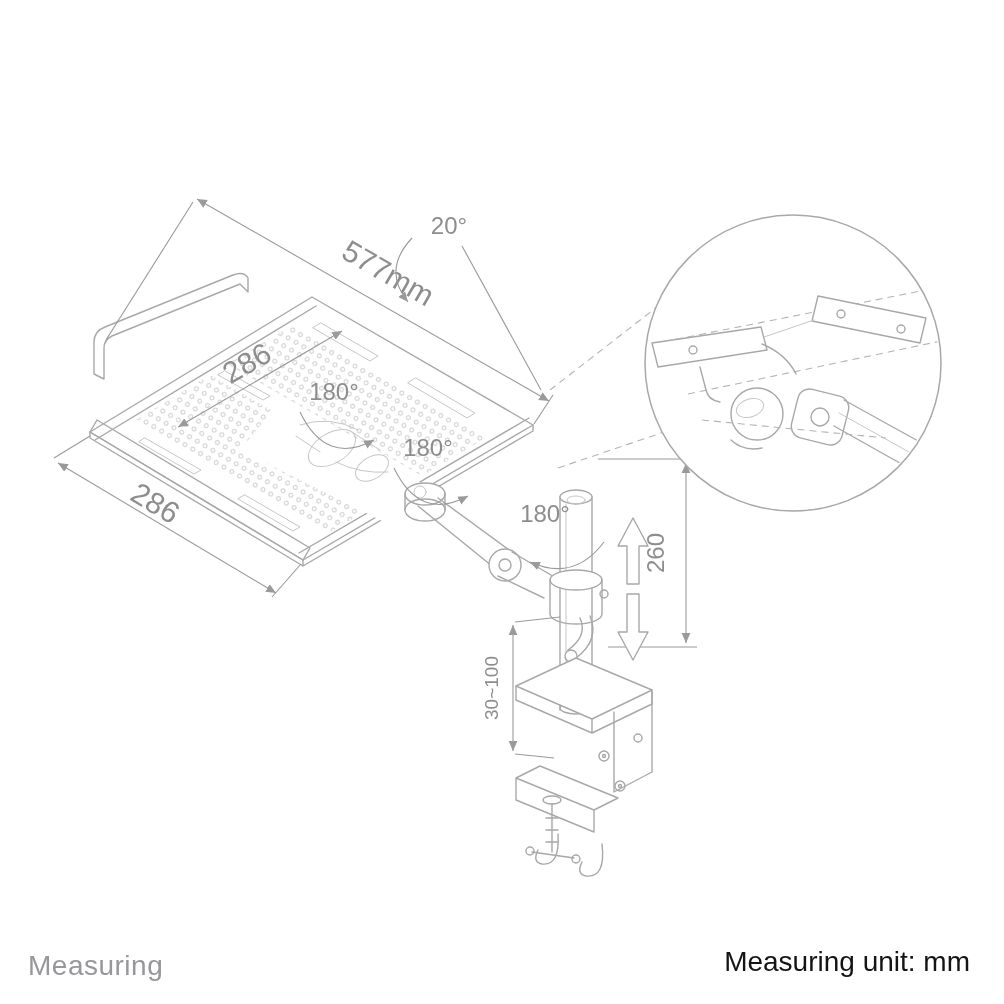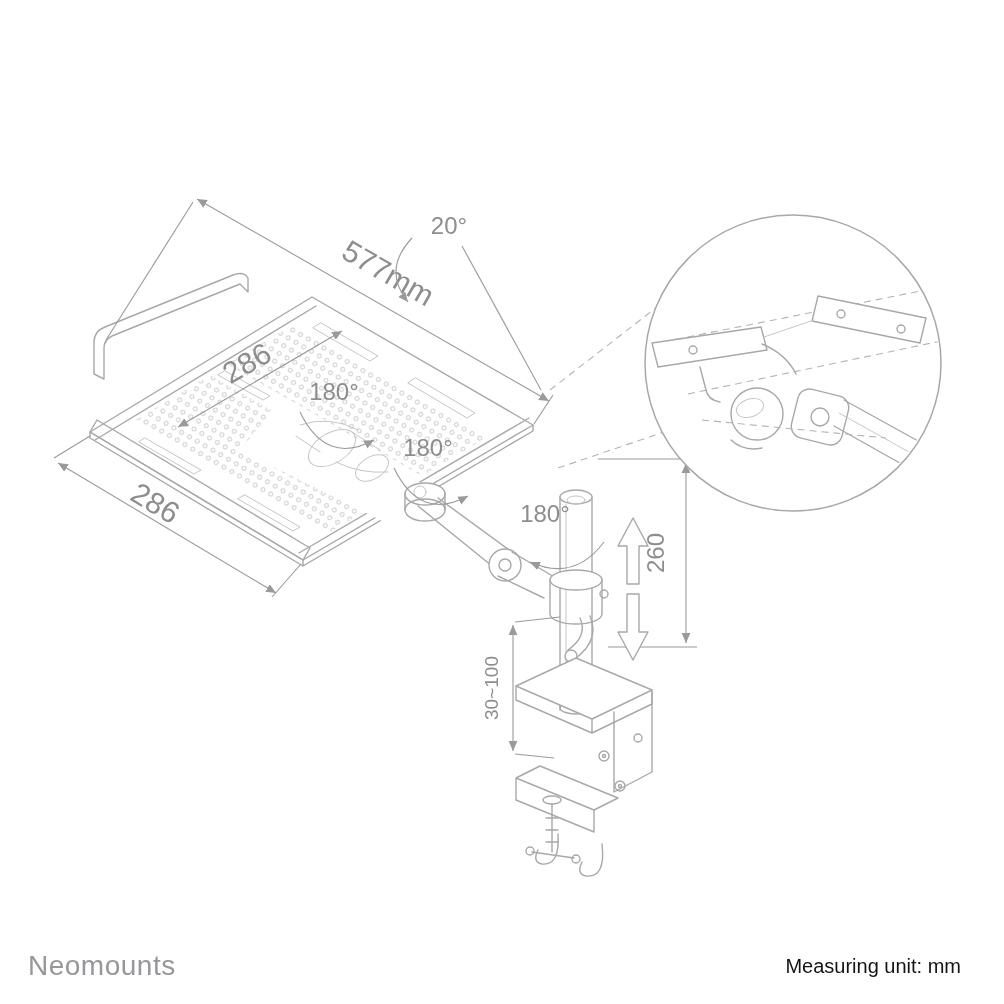--- a/index.html
+++ b/index.html
@@ -10,21 +10,21 @@
   .t-lg{font-size:30px;}
   .t-md{font-size:24px;}
   .t-sm{font-size:19px;}
   .ln{stroke:#a8a8a8;fill:none;stroke-width:1.4;stroke-linecap:round;stroke-linejoin:round;}
   .lnf{stroke:#a8a8a8;fill:#ffffff;stroke-width:1.4;stroke-linejoin:round;}
   .lt{stroke:#c6c6c6;fill:none;stroke-width:1;stroke-linecap:round;}
   .dim{stroke:#9a9a9a;fill:none;stroke-width:1.1;}
   .dash{stroke:#b4b4b4;fill:none;stroke-width:1.1;stroke-dasharray:7 5;}
   .footer-brand{position:absolute;left:28px;bottom:22px;font-size:28px;font-weight:500;
                 letter-spacing:.5px;color:#97979b;}
-  .footer-unit{position:absolute;right:43px;bottom:26px;font-size:20px;color:#141414;}
+  .footer-unit{position:absolute;right:34px;bottom:26px;font-size:28px;color:#141414;}
 </style>
 </head>
 <body>
 
 <div class="canvas">
 
 <svg width="1004" height="1004" viewBox="0 0 1004 1004">
   <defs>
     <marker id="arr" viewBox="0 0 10 10" refX="9" refY="5" markerWidth="11" markerHeight="11" markerUnits="userSpaceOnUse" orient="auto-start-reverse">
       <path d="M0,1 L9,5 L0,9 z" fill="#9a9a9a"></path>
@@ -192,16 +192,16 @@
       <rect class="lnf" x="794" y="392" width="52" height="50" rx="12" transform="rotate(14 820 417)"></rect>
       <circle class="ln" cx="820" cy="417" r="9"></circle>
       <path class="ln" d="M844,400 L938,452 M834,426 L930,480 M938,452 L930,480"></path>
       <line class="lt" x1="839" y1="413" x2="934" y2="466"></line>
       <path class="ln" d="M731,440 Q744,452 762,448"></path>
       <line class="dash" x1="702" y1="420" x2="886" y2="438" stroke-dasharray="4 4"></line>
     </g>
   </g>
 </svg>
 
-  <div class="footer-brand">Neomounts</div>
+  <div class="footer-brand">Measuring</div>
   <div class="footer-unit">Measuring unit: mm</div>
 
 </div>
 
 </body></html>

